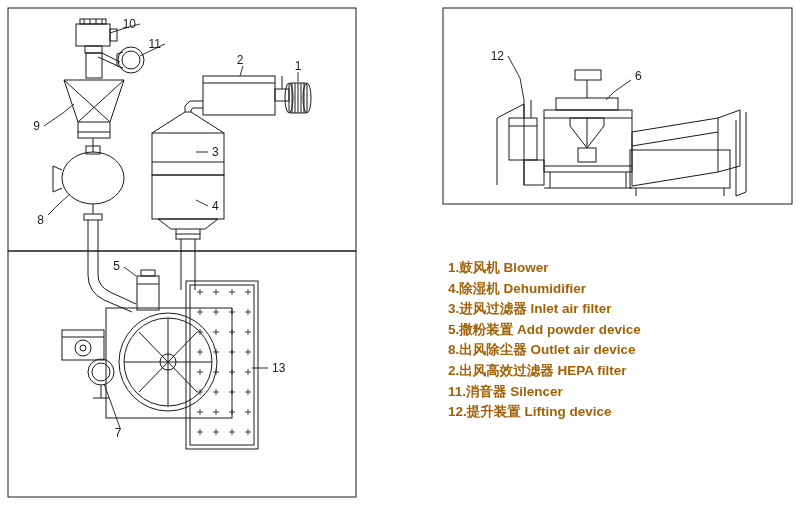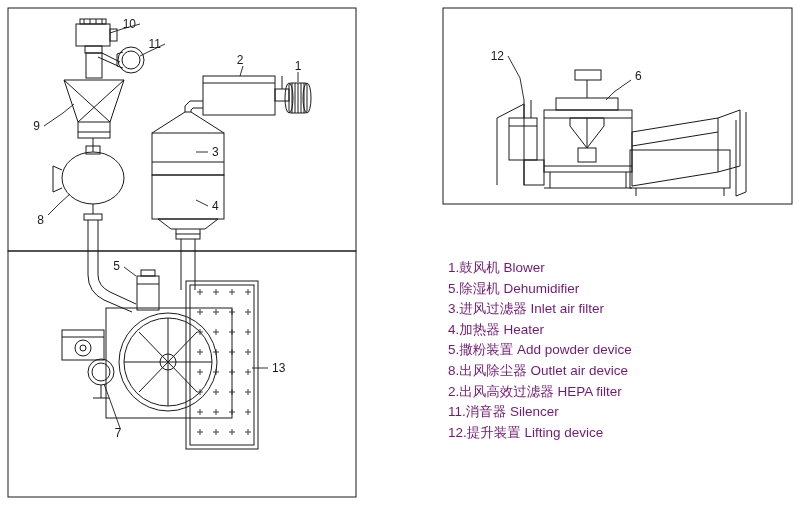--- a/index.html
+++ b/index.html
@@ -28,22 +28,23 @@
   }
   .legend {
     position: absolute;
     left: 448px;
     top: 258px;
     width: 330px;
   }
   .legend-item {
     font-size: 13.5px;
     line-height: 20.6px;
-    color: #701a75;
+    color: #a16207;
     white-space: nowrap;
+    font-weight: bold;
   }
   .lbl {
     font-size: 12px;
     fill: #1a1a1a;
     font-family: "Liberation Sans", sans-serif;
   }
 </style>
 </head>
 <body>
 
@@ -330,23 +331,22 @@
       <text class="lbl" x="120" y="270" text-anchor="end">5</text>
       <text class="lbl" x="118" y="437" text-anchor="middle">7</text>
       <text class="lbl" x="272" y="372" text-anchor="start">13</text>
       <text class="lbl" x="504" y="60" text-anchor="end">12</text>
       <text class="lbl" x="635" y="80" text-anchor="start">6</text>
     </g>
   </svg>
 
   <div class="legend">
     <div class="legend-item">1.鼓风机 Blower</div>
-    <div class="legend-item">5.除湿机 Dehumidifier</div>
+    <div class="legend-item">4.除湿机 Dehumidifier</div>
     <div class="legend-item">3.进风过滤器 Inlet air filter</div>
-    <div class="legend-item">4.加热器 Heater</div>
     <div class="legend-item">5.撒粉装置 Add powder device</div>
     <div class="legend-item">8.出风除尘器 Outlet air device</div>
     <div class="legend-item">2.出风高效过滤器 HEPA filter</div>
     <div class="legend-item">11.消音器 Silencer</div>
     <div class="legend-item">12.提升装置 Lifting device</div>
 
   </div>
 
 </div>
 

